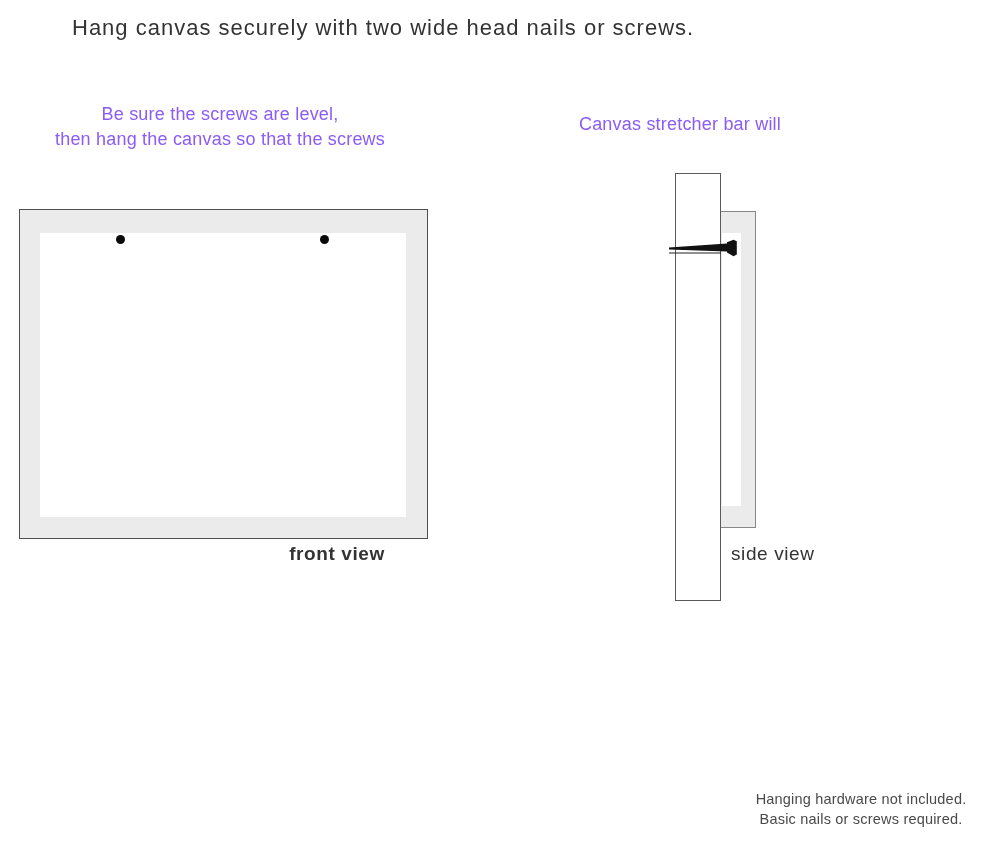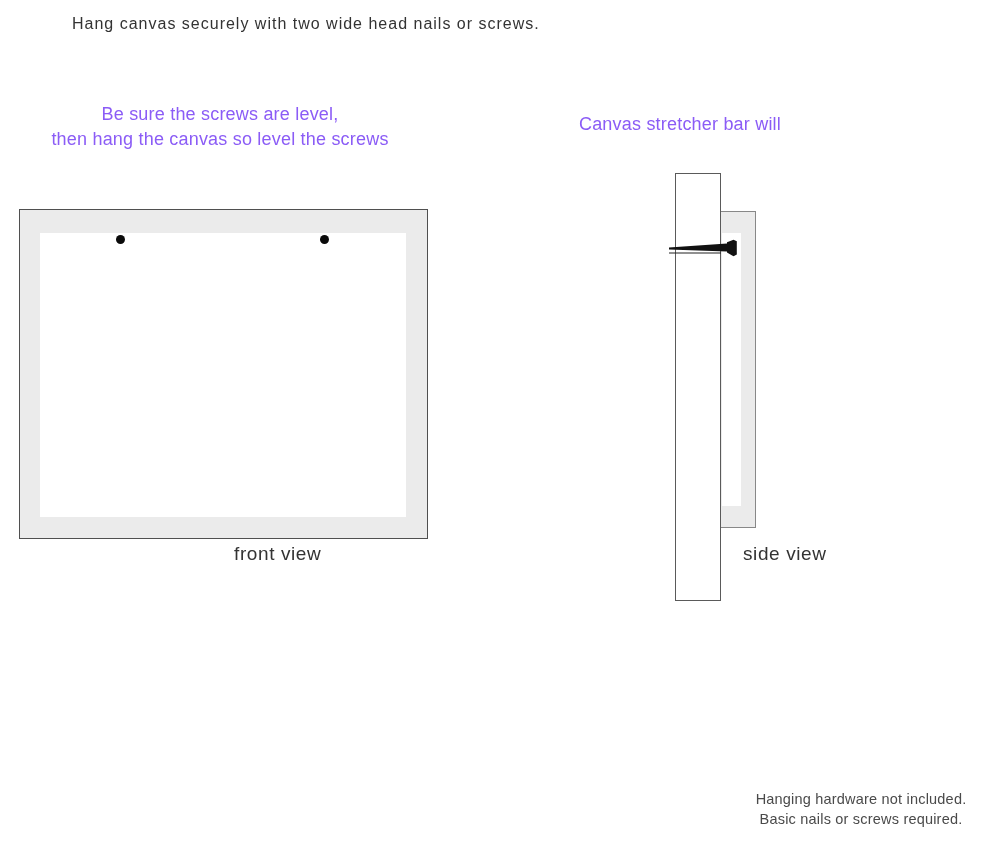--- a/index.html
+++ b/index.html
@@ -13,21 +13,21 @@
     background: #ffffff;
     overflow: hidden;
     font-family: "Liberation Sans", sans-serif;
     color: #3a3a3a;
   }
   .abs { position: absolute; }
 
   .title {
     left: 72px;
     top: 15px;
-    font-size: 16px;
+    font-size: 22px;
     font-weight: 300;
     letter-spacing: 1px;
     color: #333333;
     white-space: nowrap;
   }
 
   .para {
     font-size: 18px;
     font-weight: 300;
     letter-spacing: 0.2px;
@@ -62,22 +62,22 @@
   .screw-left  { left: 96px; }
   .screw-right { left: 300px; }
 
   .view-label {
     font-size: 19px;
     font-weight: 300;
     letter-spacing: 0.6px;
     color: #333333;
     white-space: nowrap;
   }
-  .front-label { left: 234px; top: 543px; width: 174px; text-align: left; }
-  .side-label  { left: 731px; top: 543px; margin-left: 12px; }
+  .front-label { left: 250px; top: 543px; width: 174px; text-align: center; font-weight: bold; }
+  .side-label  { left: 731px; top: 543px; }
 
   
   .side-canvas {
     left: 720px; top: 211px;
     width: 36px; height: 317px;
     box-sizing: border-box;
     background: #ebebeb;
     border: 1px solid #888888;
     z-index: 1;
   }
@@ -112,21 +112,21 @@
     color: #4a4a4a;
   }
 </style>
 </head>
 <body>
 
 <div class="abs title">Hang canvas securely with two wide head nails or screws.</div>
 
 <div class="abs para para-front">
   <div>Be sure the screws are level,</div>
-  <div>then hang the canvas so level the screws</div>
+  <div>then hang the canvas so that the screws</div>
 </div>
 
 <div class="abs para para-side">
   <div>Canvas stretcher bar will</div>
 </div>
 
 <div class="abs front-outer">
   <div class="front-inner"></div>
   <div class="screw-dot screw-left"></div>
   <div class="screw-dot screw-right"></div>

